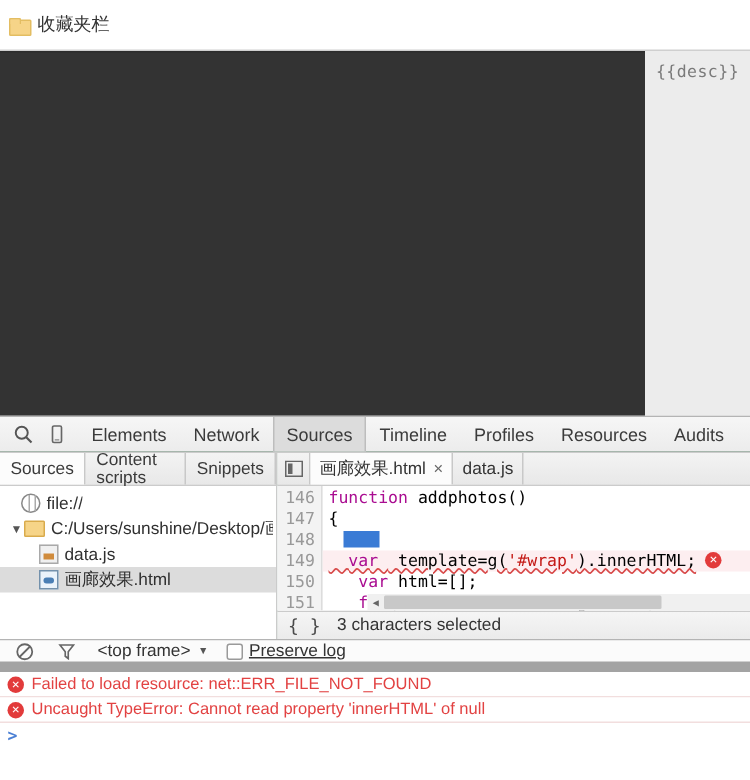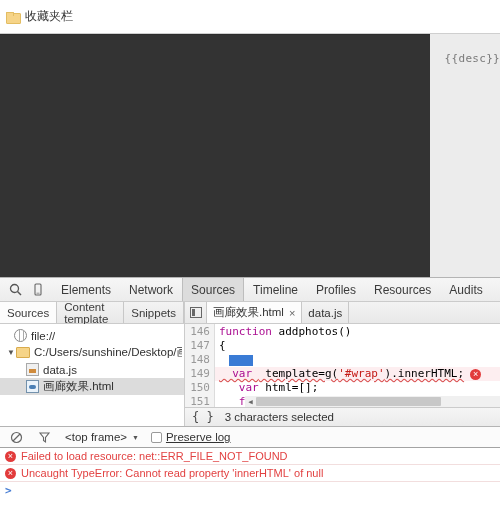--- a/index.html
+++ b/index.html
@@ -53,22 +53,22 @@
     border-bottom: 1px solid #b4b4b4;
   }
   .page-dark {
     width: 430px;
     background: #333333;
     border-top: 1px solid #2c2c2c;
   }
   .page-light {
     flex: 1;
     background: #ececec;
-    padding-top: 18px;
-    text-align: right;
+    padding-top: 7px;
+    text-align: center;
   }
   .desc-token {
     font-family: "DejaVu Sans Mono", monospace;
     font-size: 11px;
     color: #7a7a7a;
     letter-spacing: 0.3px;
   }
 
   
   .devtools {
@@ -330,21 +330,21 @@
     border-right: 1px solid #c8c8c8;
   }
   .drawer-tab.active { background: #fcfcfc; }
 
   .console-toolbar {
     height: 21px;
     display: flex; align-items: center;
     gap: 6px;
     padding-left: 5px;
     background: #fbfbfb;
-    border-bottom: 1px solid #a3a3a3;
+    border-bottom: 7px solid #a3a3a3;
   }
   .ctx-select {
     display: flex; align-items: center; gap: 5px;
     font-size: 11.5px; color: #333;
     margin-left: 4px;
   }
   .caret-down { font-size: 7px; color: #555; }
   .preserve {
     display: flex; align-items: center; gap: 4px;
     font-size: 11.5px; color: #333;
@@ -436,21 +436,21 @@
       <div class="dt-tab">Audits</div>
       <div class="dt-tab">Console</div>
     </div>
   </div>
 
   <div class="panes">
 
     <div class="nav-pane">
       <div class="subtabs">
         <div class="subtab active">Sources</div>
-        <div class="subtab">Content template</div>
+        <div class="subtab">Content scripts</div>
         <div class="subtab">Snippets</div>
       </div>
       <div class="filetree">
         <div class="tree-row ind-1">
           <span class="twisty"></span>
           <span class="globe-icon"></span>
           <span class="tree-label">file://</span>
         </div>
         <div class="tree-row ind-2">
           <span class="twisty">▼</span>

